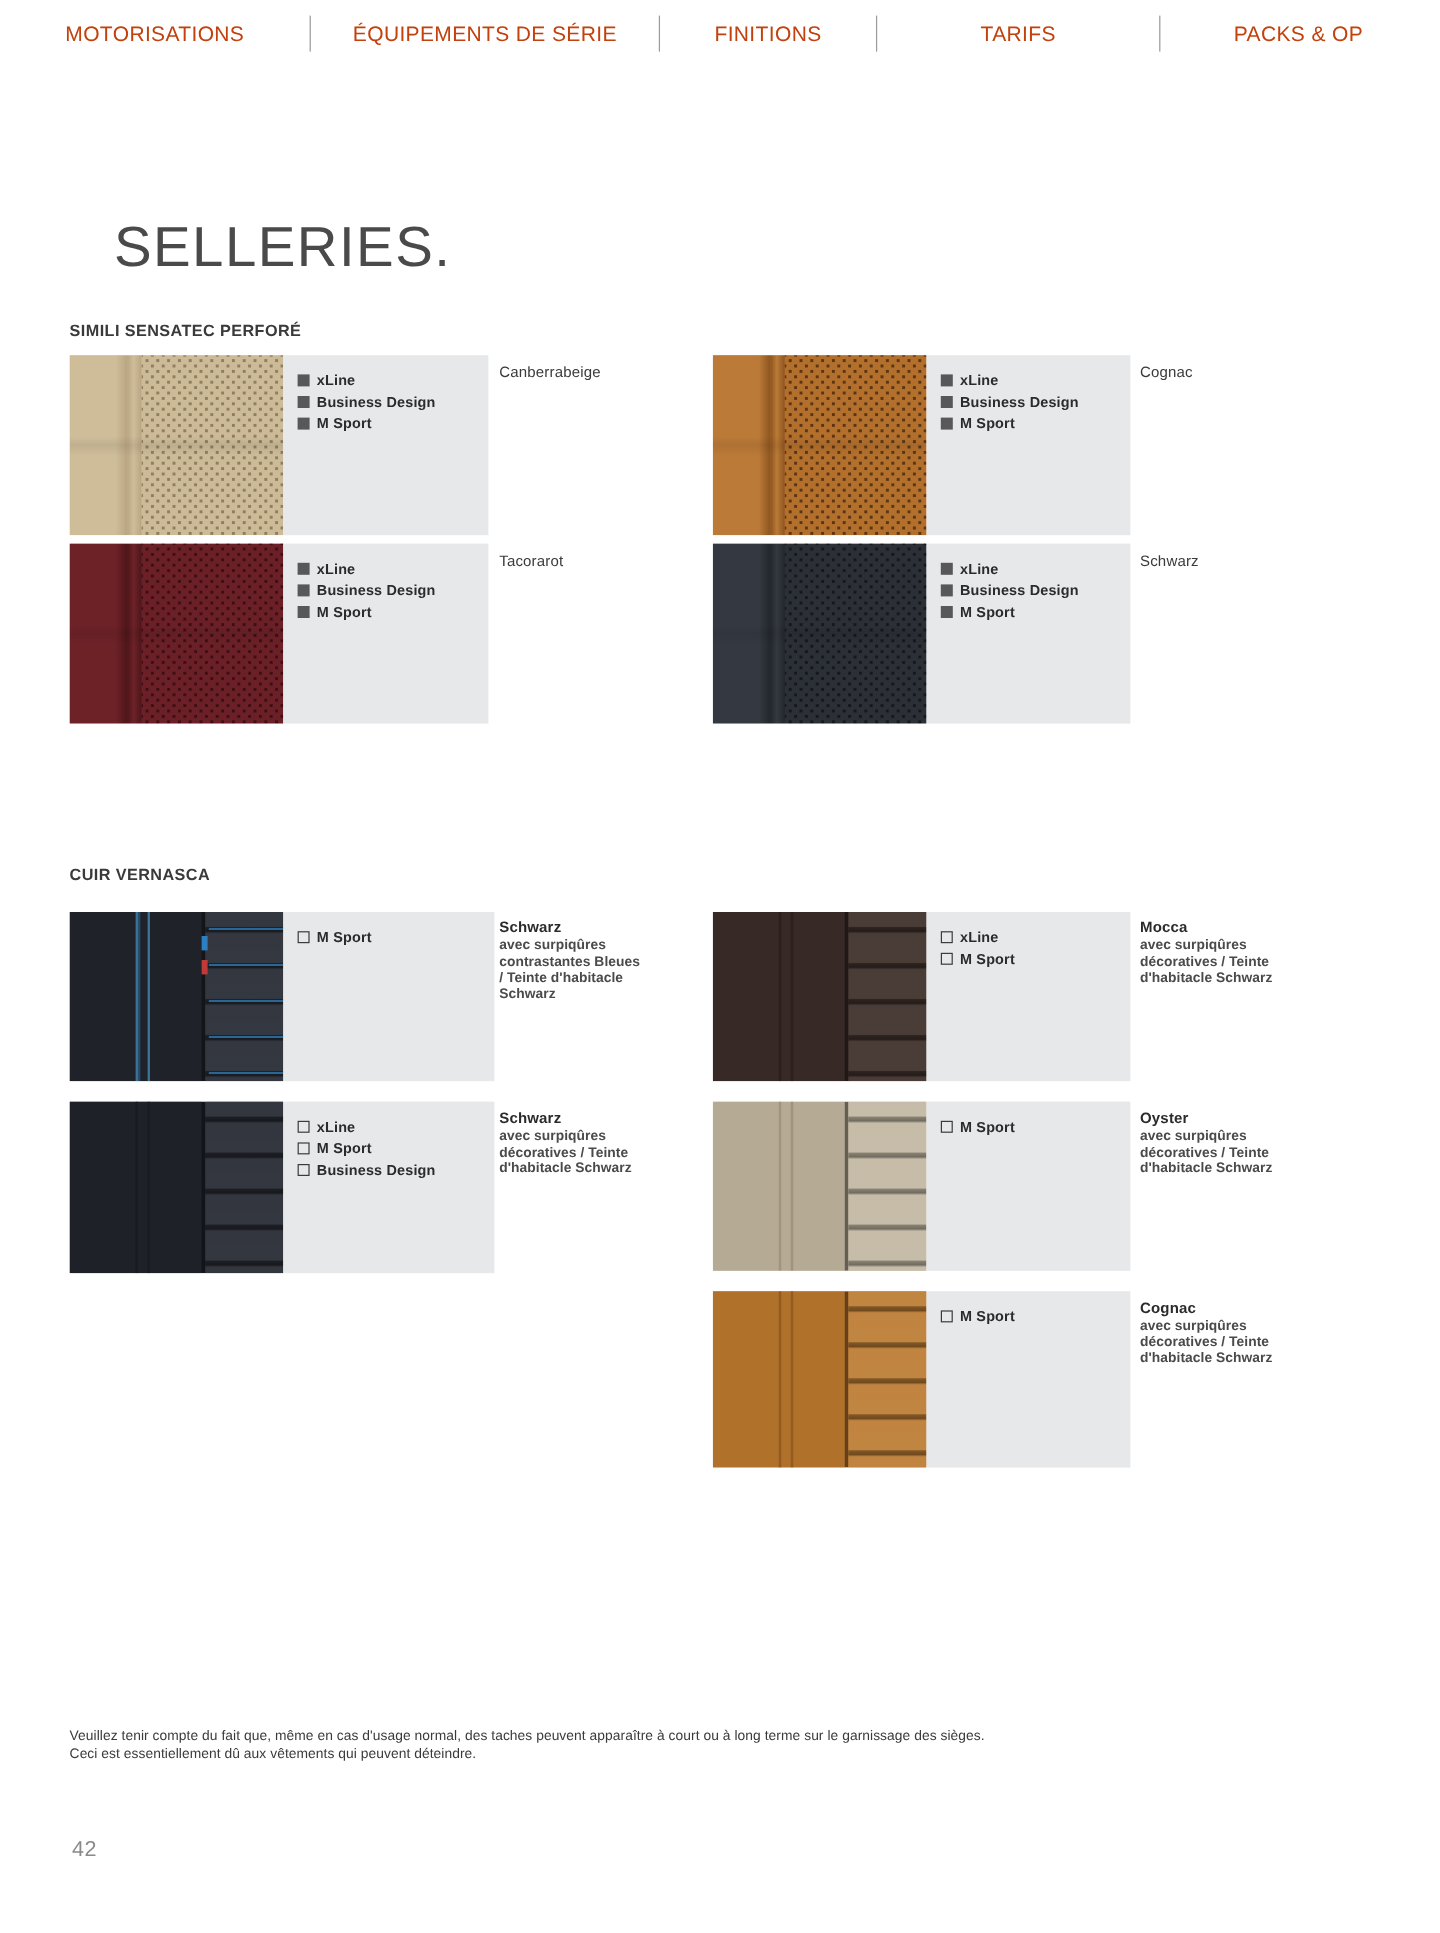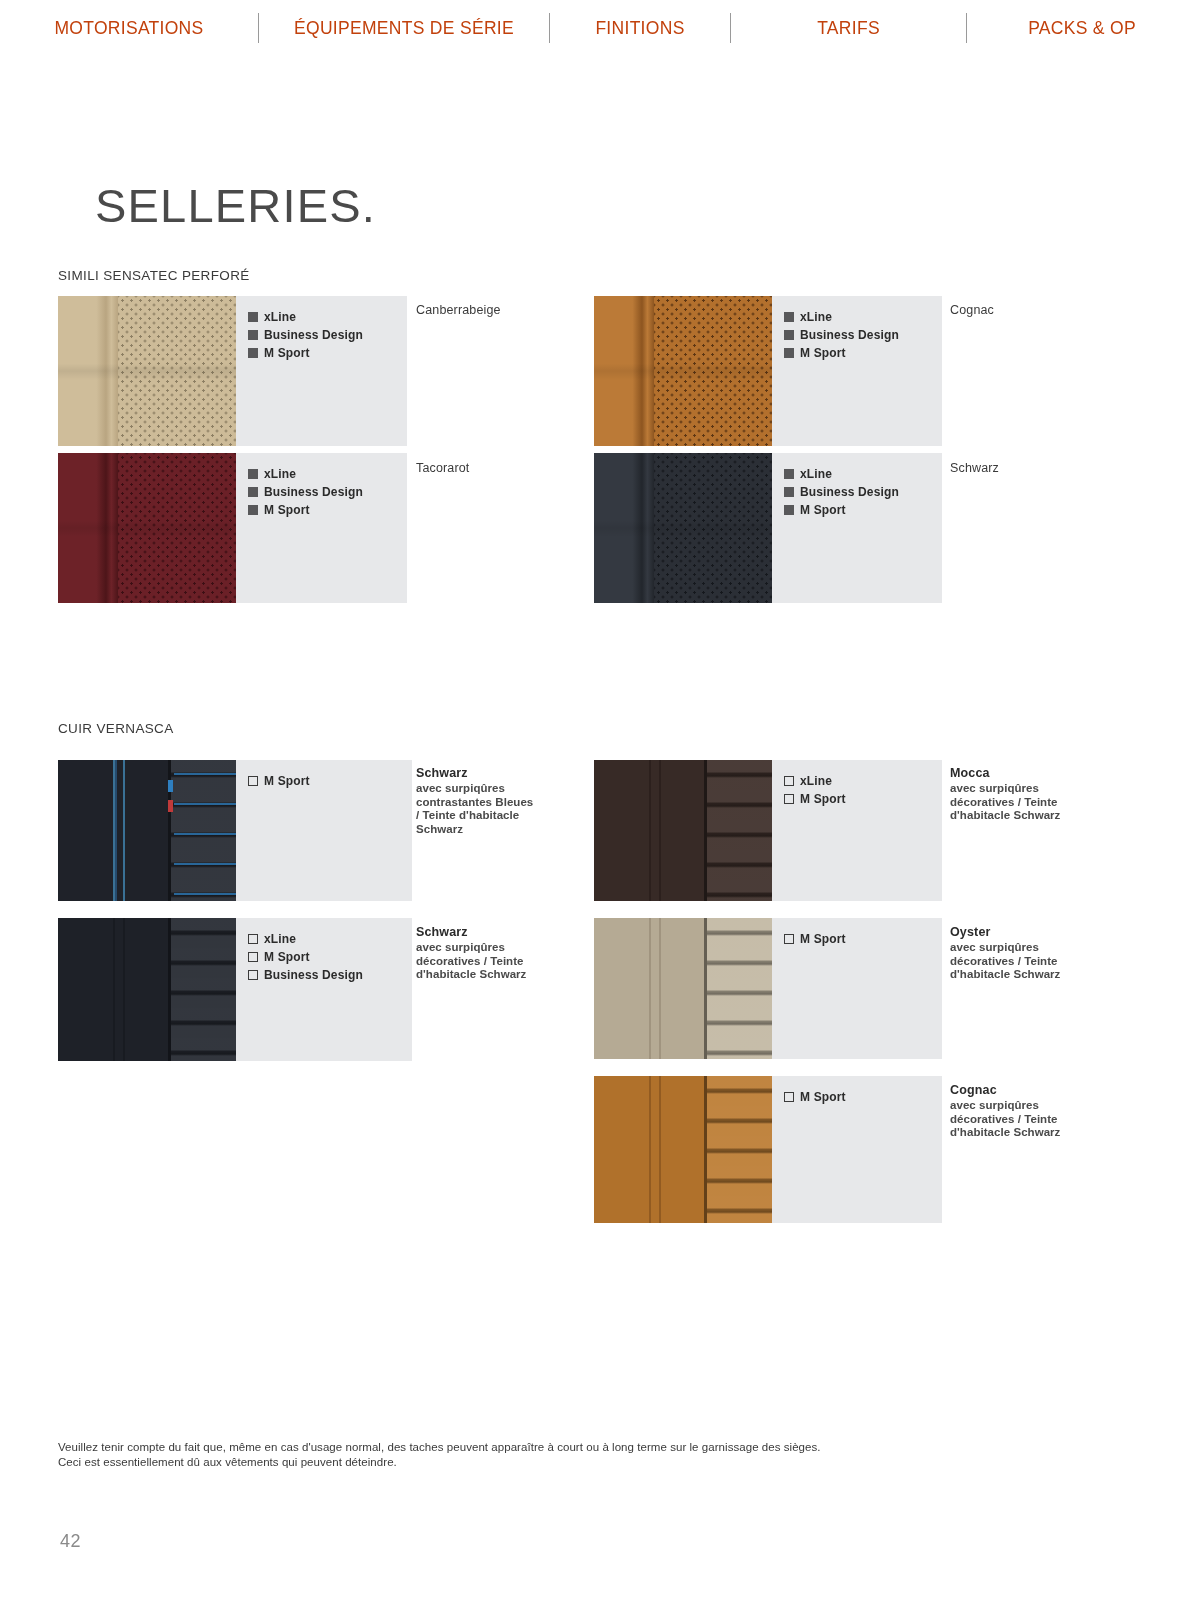--- a/index.html
+++ b/index.html
@@ -60,21 +60,21 @@
     color: #4a4a4a;
     font-family: "Liberation Sans", sans-serif;
     margin-left: 37px;
   }
 
   
   .section-heading {
     position: absolute;
     left: 58px;
     font-size: 13.5px;
-    font-weight: normal;
+    font-weight: bold;
     letter-spacing: 0.35px;
     color: #3a3a3a;
   }
   #heading-sensatec { top: 268px; }
   #heading-vernasca { top: 721px; }
 
   
   .card {
     position: absolute;
     display: flex;

